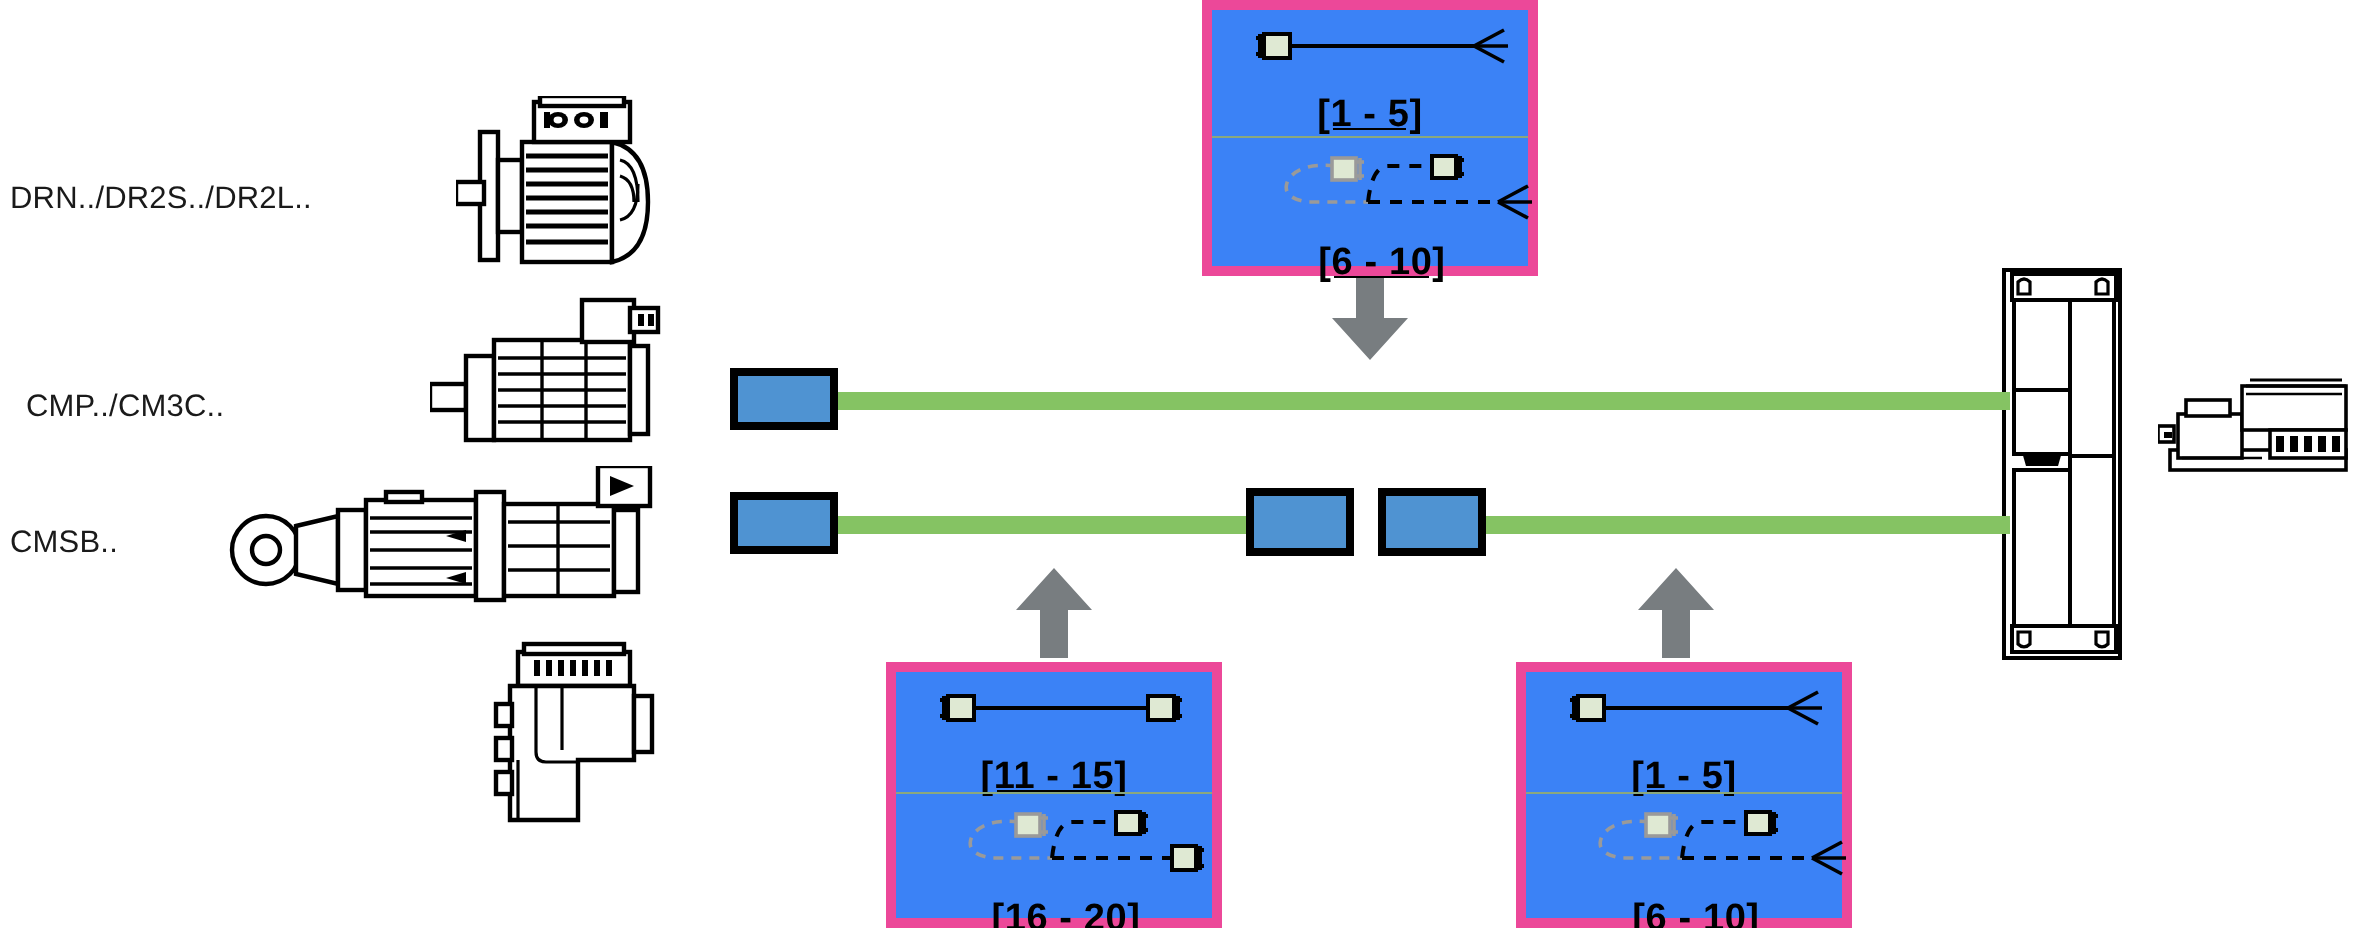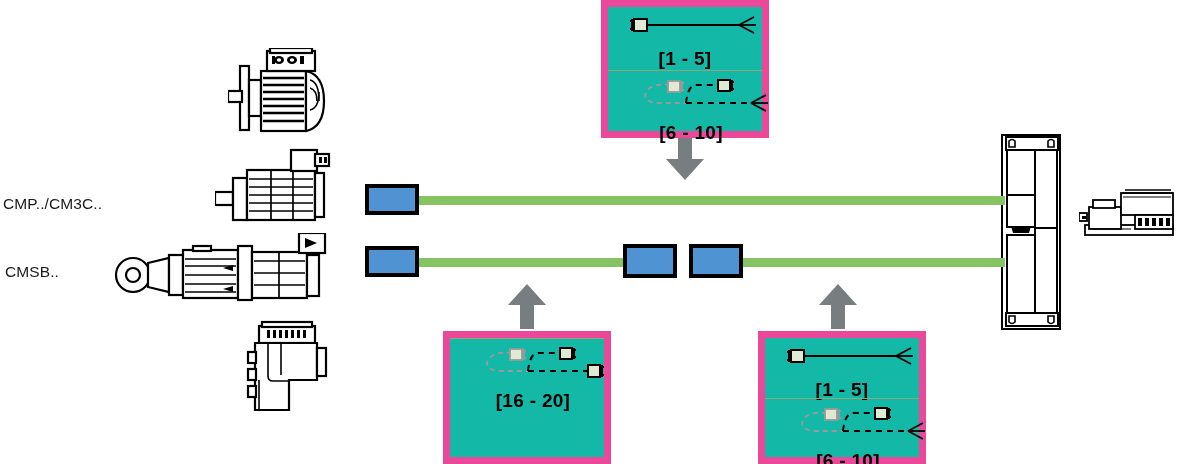--- a/index.html
+++ b/index.html
@@ -32,23 +32,24 @@
   }
   .dev-label .reg {
     font-size: 9px;
     vertical-align: super;
     font-weight: bold;
   }
 
   
   .infobox {
     position: absolute;
-    background: #14b8a6;
-    border: 7px solid #ec4899;
+    background: #3b82f6;
+    border: 5px solid #ec4899;
     box-sizing: border-box;
+    text-decoration: underline;
   }
   .infobox .cell {
     position: relative;
     box-sizing: border-box;
     width: 100%;
   }
   .infobox .cell.divider {
     border-top: 1px solid #8aa87e;
     padding-left: 12px;
   }
@@ -85,22 +86,23 @@
 
   
   .device-art { position: absolute; }
   .device-art svg { display: block; }
 </style>
 </head>
 <body>
 
 <div id="canvas">
 
-
-  <div class="dev-label" style="left:3px; top:196px;">CMP../CM3C..</div>
+  <div class="dev-label" style="left:5px; top:92px;">DRN../DR2S../DR2L..</div>
+
+  <div class="dev-label" style="left:13px; top:196px;">CMP../CM3C..</div>
 
   <div class="dev-label" style="left:5px; top:264px;">CMSB..</div>
 
 
   <div class="device-art" style="left:228px; top:48px;">
     <svg width="104" height="94" viewBox="0 0 104 94">
       <g fill="none" stroke="#000" stroke-width="2.2">
 
         <rect x="12" y="18" width="9" height="64" fill="#fff"></rect>
 
@@ -406,20 +408,45 @@
             <line x1="131" y1="26" x2="146" y2="34"></line>
           </g>
         </svg>
       </div>
       <div class="cell-label" style="margin-top:6px;">[6 - 10]</div>
     </div>
   </div>
 
   <div class="infobox" style="left:443px; top:331px; width:168px; height:133px;">
 
+    <div class="cell" style="height:60px;">
+      <div class="cell-icon" style="padding-top:6px;">
+        <svg width="168" height="24" viewBox="0 0 168 24">
+          <g stroke="#000" stroke-width="2" fill="#dfe9d3">
+            <rect x="26" y="6" width="13" height="12"></rect>
+          </g>
+          <g stroke="#000" stroke-width="2">
+            <line x1="22" y1="8" x2="26" y2="8"></line>
+            <line x1="22" y1="16" x2="26" y2="16"></line>
+            <line x1="24" y1="6" x2="24" y2="18"></line>
+          </g>
+          <line x1="39" y1="12" x2="126" y2="12" stroke="#000" stroke-width="2"></line>
+
+          <g stroke="#000" stroke-width="2" fill="#dfe9d3">
+            <rect x="126" y="6" width="13" height="12"></rect>
+          </g>
+          <g stroke="#000" stroke-width="2">
+            <line x1="139" y1="8" x2="143" y2="8"></line>
+            <line x1="139" y1="16" x2="143" y2="16"></line>
+            <line x1="141" y1="6" x2="141" y2="18"></line>
+          </g>
+        </svg>
+      </div>
+      <div class="cell-label" style="margin-top:8px;">[11 - 15]</div>
+    </div>
 
     <div class="cell divider" style="height:72px;">
       <div class="cell-icon" style="padding-top:6px;">
         <svg width="168" height="36" viewBox="0 0 168 36">
           <g stroke="#9a9a9a" stroke-width="1.8" fill="none" stroke-dasharray="5,4">
             <path d="M50 8 Q32 6 26 15 Q22 24 36 26 L66 26"></path>
           </g>
           <g stroke="#9a9a9a" stroke-width="1.8" fill="#dfe9d3">
             <rect x="48" y="4" width="12" height="11"></rect>
           </g>

